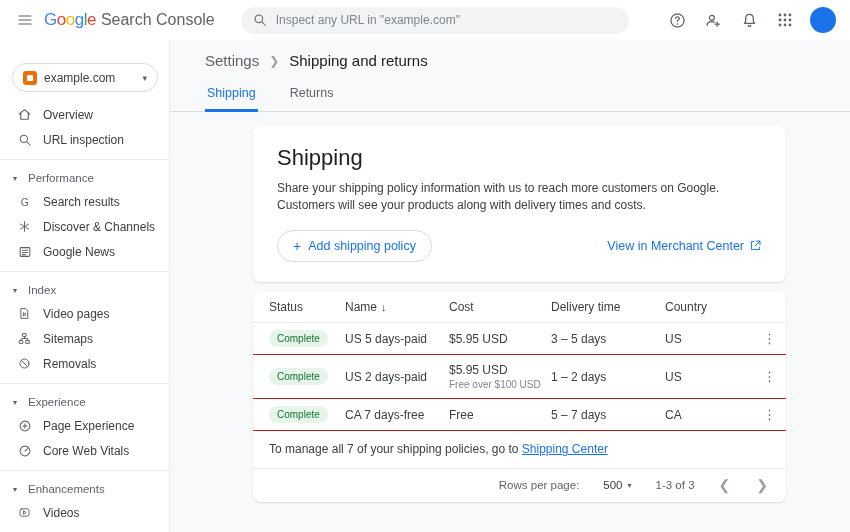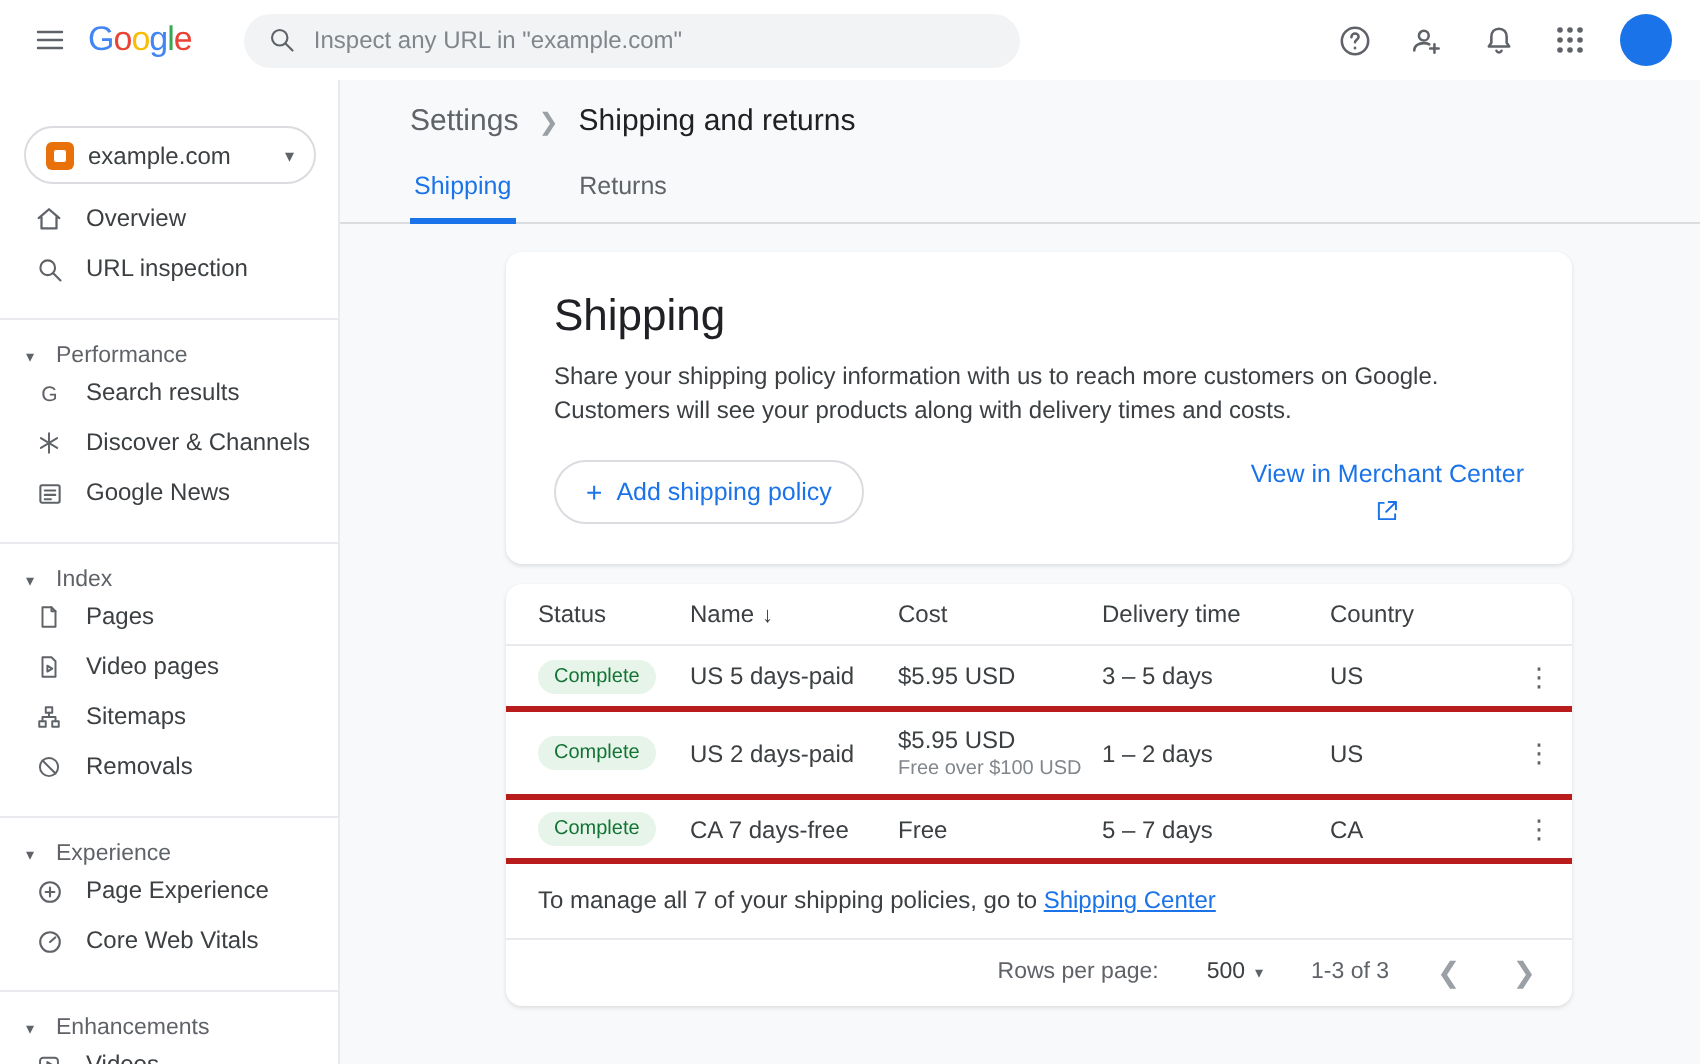--- a/index.html
+++ b/index.html
@@ -25,21 +25,21 @@
   
   .main-wrap { display:flex; height:492px; }
   .sidebar { width:170px; flex:0 0 170px; background:#fff; border-right:1px solid #e8eaed; padding-top:5px; overflow:hidden; }
   .content { flex:1; background:#f8f9fa; padding-top:12px; overflow:hidden; }
 
   
   .property-select { margin:18px 12px 10px 12px; height:29px; border:1px solid #dadce0; border-radius:15px; background:#fff; display:flex; align-items:center; gap:7px; padding:0 10px; font-size:12px; color:#3c4043; cursor:pointer; width:146px; }
   .property-icon { width:14px; height:14px; border-radius:3px; background:#e8710a; display:inline-flex; align-items:center; justify-content:center; flex:0 0 14px; }
   .property-icon::after { content:""; width:6px; height:6px; background:#fff; border-radius:1px; }
   .property-caret { margin-left:auto; color:#5f6368; font-size:9px; }
-  .nav-item { height:25px; display:flex; gap:11px; padding:0 10px 0 17px; font-size:12px; color:#3c4043; cursor:pointer; white-space:nowrap; }
+  .nav-item { height:25px; display:flex; align-items:center; gap:11px; padding:0 10px 0 17px; font-size:12px; color:#3c4043; cursor:pointer; white-space:nowrap; }
   .nav-item .nav-ico { width:15px; height:15px; flex:0 0 15px; display:flex; align-items:center; justify-content:center; color:#5f6368; }
   .nav-divider { height:1px; background:#e8eaed; margin:7px 0 7px 0; }
   .nav-section { height:22px; display:flex; align-items:center; gap:6px; padding-left:13px; font-size:11.5px; color:#5f6368; cursor:pointer; }
   .nav-section .caret { font-size:8px; color:#5f6368; width:9px; }
   svg.lineicon { stroke:#5f6368; fill:none; stroke-width:1.2; stroke-linecap:round; stroke-linejoin:round; }
 
   
   .breadcrumb { margin-left:35px; font-size:15px; color:#5f6368; display:flex; align-items:center; gap:10px; }
   .breadcrumb .crumb-current { color:#202124; }
   .breadcrumb .crumb-sep { color:#9aa0a6; font-size:12px; }
@@ -49,27 +49,27 @@
 
   
   .cards { margin:14px 64px 0 83px; }
   .card { width:533px; background:#fff; border-radius:8px; box-shadow:0 1px 2px rgba(60,64,67,.15); }
   .card.intro { padding:19px 24px 20px 24px; margin-bottom:10px; }
   .card-title { font-size:22px; font-weight:400; color:#202124; }
   .card-desc { margin-top:9px; font-size:12px; line-height:1.45; color:#3c4043; }
   .card-actions { margin-top:15px; display:flex; align-items:center; justify-content:space-between; }
   .add-policy-btn { display:inline-flex; align-items:center; gap:7px; background:#fff; border:1px solid #dadce0; border-radius:17px; padding:8px 15px; color:#1a73e8; font-size:12.5px; font-weight:500; cursor:pointer; font-family:"Liberation Sans", sans-serif; }
   .add-policy-btn .plus { font-size:14px; line-height:1; }
-  .merchant-link { display:inline-flex; align-items:center; gap:5px; color:#1a73e8; font-size:12.5px; font-weight:500; text-decoration:none; cursor:pointer;flex-direction:column; }
+  .merchant-link { display:inline-flex; align-items:center; gap:5px; color:#1a73e8; font-size:12.5px; font-weight:500; text-decoration:none; cursor:pointer; }
 
   
   table { width:100%; border-collapse:collapse; table-layout:fixed; }
   th { text-align:left; font-size:12px; font-weight:500; color:#3c4043; height:31px; border-bottom:1px solid #e8eaed; vertical-align:middle; }
   th:first-child, td:first-child { padding-left:16px; }
-  td { font-size:12px; color:#3c4043; border-bottom:3px solid #b91c1c; vertical-align:middle; height:32px; padding-top:4px; padding-bottom:4px; }
+  td { font-size:12px; color:#3c4043; border-bottom:1px solid #b91c1c; vertical-align:middle; height:32px; padding-top:4px; padding-bottom:4px; }
   .sort-arrow { font-size:11px; color:#3c4043; margin-left:4px; cursor:pointer; }
   .badge { display:inline-block; background:#e6f4ea; color:#137333; font-size:10px; font-weight:500; padding:3px 8px; border-radius:10px; }
   .cost-note { font-size:10px; color:#80868b; margin-top:2px; }
   .kebab { width:100%; border:none; background:transparent; color:#5f6368; font-size:13px; cursor:pointer; text-align:center; }
   .table-footer { padding:11px 16px 12px 16px; font-size:12px; color:#3c4043; border-bottom:1px solid #e8eaed; }
   .table-footer a { color:#1a73e8; text-decoration:underline; cursor:pointer; }
   .pagination { display:flex; align-items:center; justify-content:flex-end; gap:24px; padding:9px 18px 10px 16px; font-size:11.5px; color:#5f6368; }
   .rpp-value { color:#3c4043; display:inline-flex; align-items:center; gap:5px; cursor:pointer; }
   .rpp-caret { font-size:8px; color:#5f6368; }
   .page-range { color:#5f6368; }
@@ -80,20 +80,21 @@
 <body>
 
 <header class="topbar">
   <button class="icon-btn">
     <svg class="lineicon" width="16" height="16" viewBox="0 0 16 16">
         <path d="M2 4h12M2 8h12M2 12h12"></path>
       </svg>
   </button>
   <div class="logo">
     <span class="logo-word"><span class="l0">G</span><span class="l1">o</span><span class="l2">o</span><span class="l3">g</span><span class="l4">l</span><span class="l5">e</span></span>
+    <span class="logo-suffix">Search Console</span>
   </div>
   <div class="search-pill">
     <svg class="lineicon" width="14" height="14" viewBox="0 0 16 16">
         <circle cx="6.7" cy="6.7" r="4.4"></circle>
         <path d="M10 10l4 4"></path>
       </svg>
     <input type="text" placeholder="Inspect any URL in &quot;example.com&quot;" style="">
   </div>
   <div class="topbar-right">
     <button class="icon-btn">
@@ -188,29 +189,20 @@
             <path d="M5 6h6M5 8.5h6M5 11h3.5"></path>
           </svg>
         </span>
       <span>Google News</span>
     </div>
 
     <div class="nav-divider"></div>
     <div class="nav-section">
       <span class="caret">▾</span>
       <span>Index</span>
-    </div>
-    <div class="nav-item">
-      <span class="nav-ico">
-          <svg class="lineicon" width="13" height="13" viewBox="0 0 16 16">
-            <path d="M4 2h5.5L12 4.5V14H4z"></path>
-            <path d="M9.5 2v2.5H12"></path>
-          </svg>
-        </span>
-      <span>Pages</span>
     </div>
     <div class="nav-item">
       <span class="nav-ico">
           <svg class="lineicon" width="13" height="13" viewBox="0 0 16 16">
             <path d="M4 2h5.5L12 4.5V14H4z"></path>
             <path d="M7 7.2l3 1.8-3 1.8z"></path>
           </svg>
         </span>
       <span>Video pages</span>
     </div>

